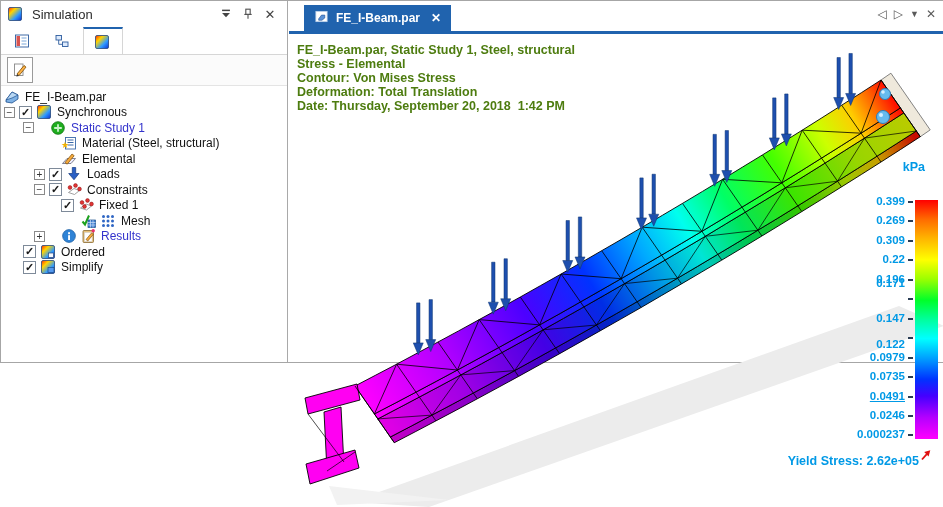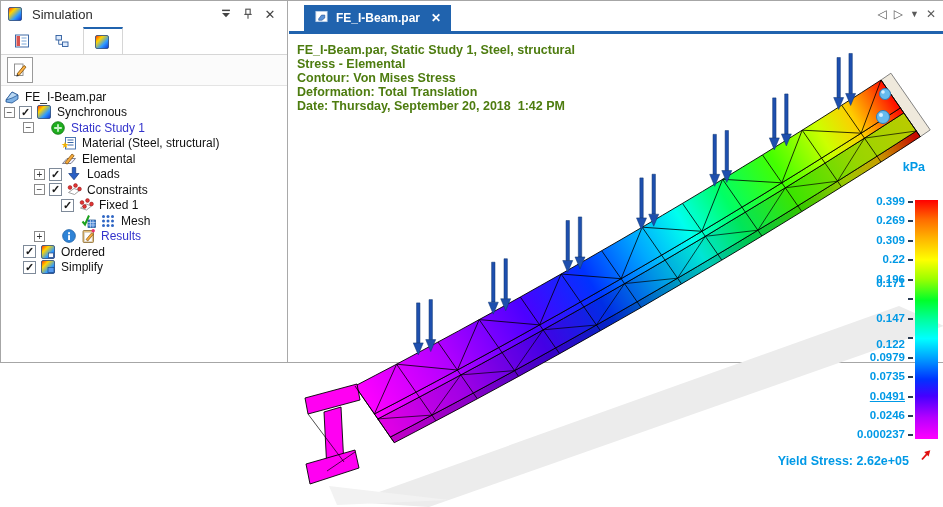--- a/index.html
+++ b/index.html
@@ -36,21 +36,21 @@
   .tab-nav .menu{font-size:9px;}
   .view{position:absolute;left:0;top:33px;width:655px;height:474px;overflow:hidden;}
   #scene{position:absolute;left:0;top:0;z-index:1;}
   .annot{position:absolute;left:8px;top:9px;z-index:2;font-size:12.5px;font-weight:bold;color:#4d7c0f;line-height:14px;white-space:pre;}
   .legend{position:absolute;left:560px;top:126px;width:94px;height:300px;z-index:2;}
   .legend-unit{position:absolute;right:18px;top:0;font-weight:bold;font-size:12.5px;color:#0099e6;}
   .legend-label{position:absolute;left:0;width:56px;text-align:right;font-weight:bold;font-size:11.5px;color:#0099e6;}
   .legend-tick{position:absolute;left:59px;width:5px;height:2px;background:#2a3d55;}
   .legend-bar{position:absolute;left:66px;top:40px;width:23px;height:239px;
     background:linear-gradient(180deg,#ff0000 0%,#ff6a00 8%,#ffb400 16%,#ffff00 25%,#9dff00 33%,#00ff2a 42%,#00ff9d 50%,#00ffff 58%,#00a2ff 66%,#0033ff 75%,#4400ff 82%,#b400ff 91%,#ff00ff 100%);}
-  .yield{position:absolute;right:12px;top:420px;z-index:2;font-size:12.5px;font-weight:bold;color:#0099e6;display:flex;align-items:flex-start;gap:11px;}
+  .yield{position:absolute;right:12px;top:420px;z-index:2;font-size:12.5px;font-weight:bold;color:#0099e6;display:flex;align-items:flex-start;gap:1px;}
   .yield svg{margin-top:-5px;}
   .hidden-defs{position:absolute;width:0;height:0;}
 </style>
 </head>
 <body>
 
 <svg class="hidden-defs" aria-hidden="true">
   <defs>
     <linearGradient id="icm" x1="0" y1="0" x2="1" y2="1">
       <stop offset="0" stop-color="#ff2a00"></stop>

